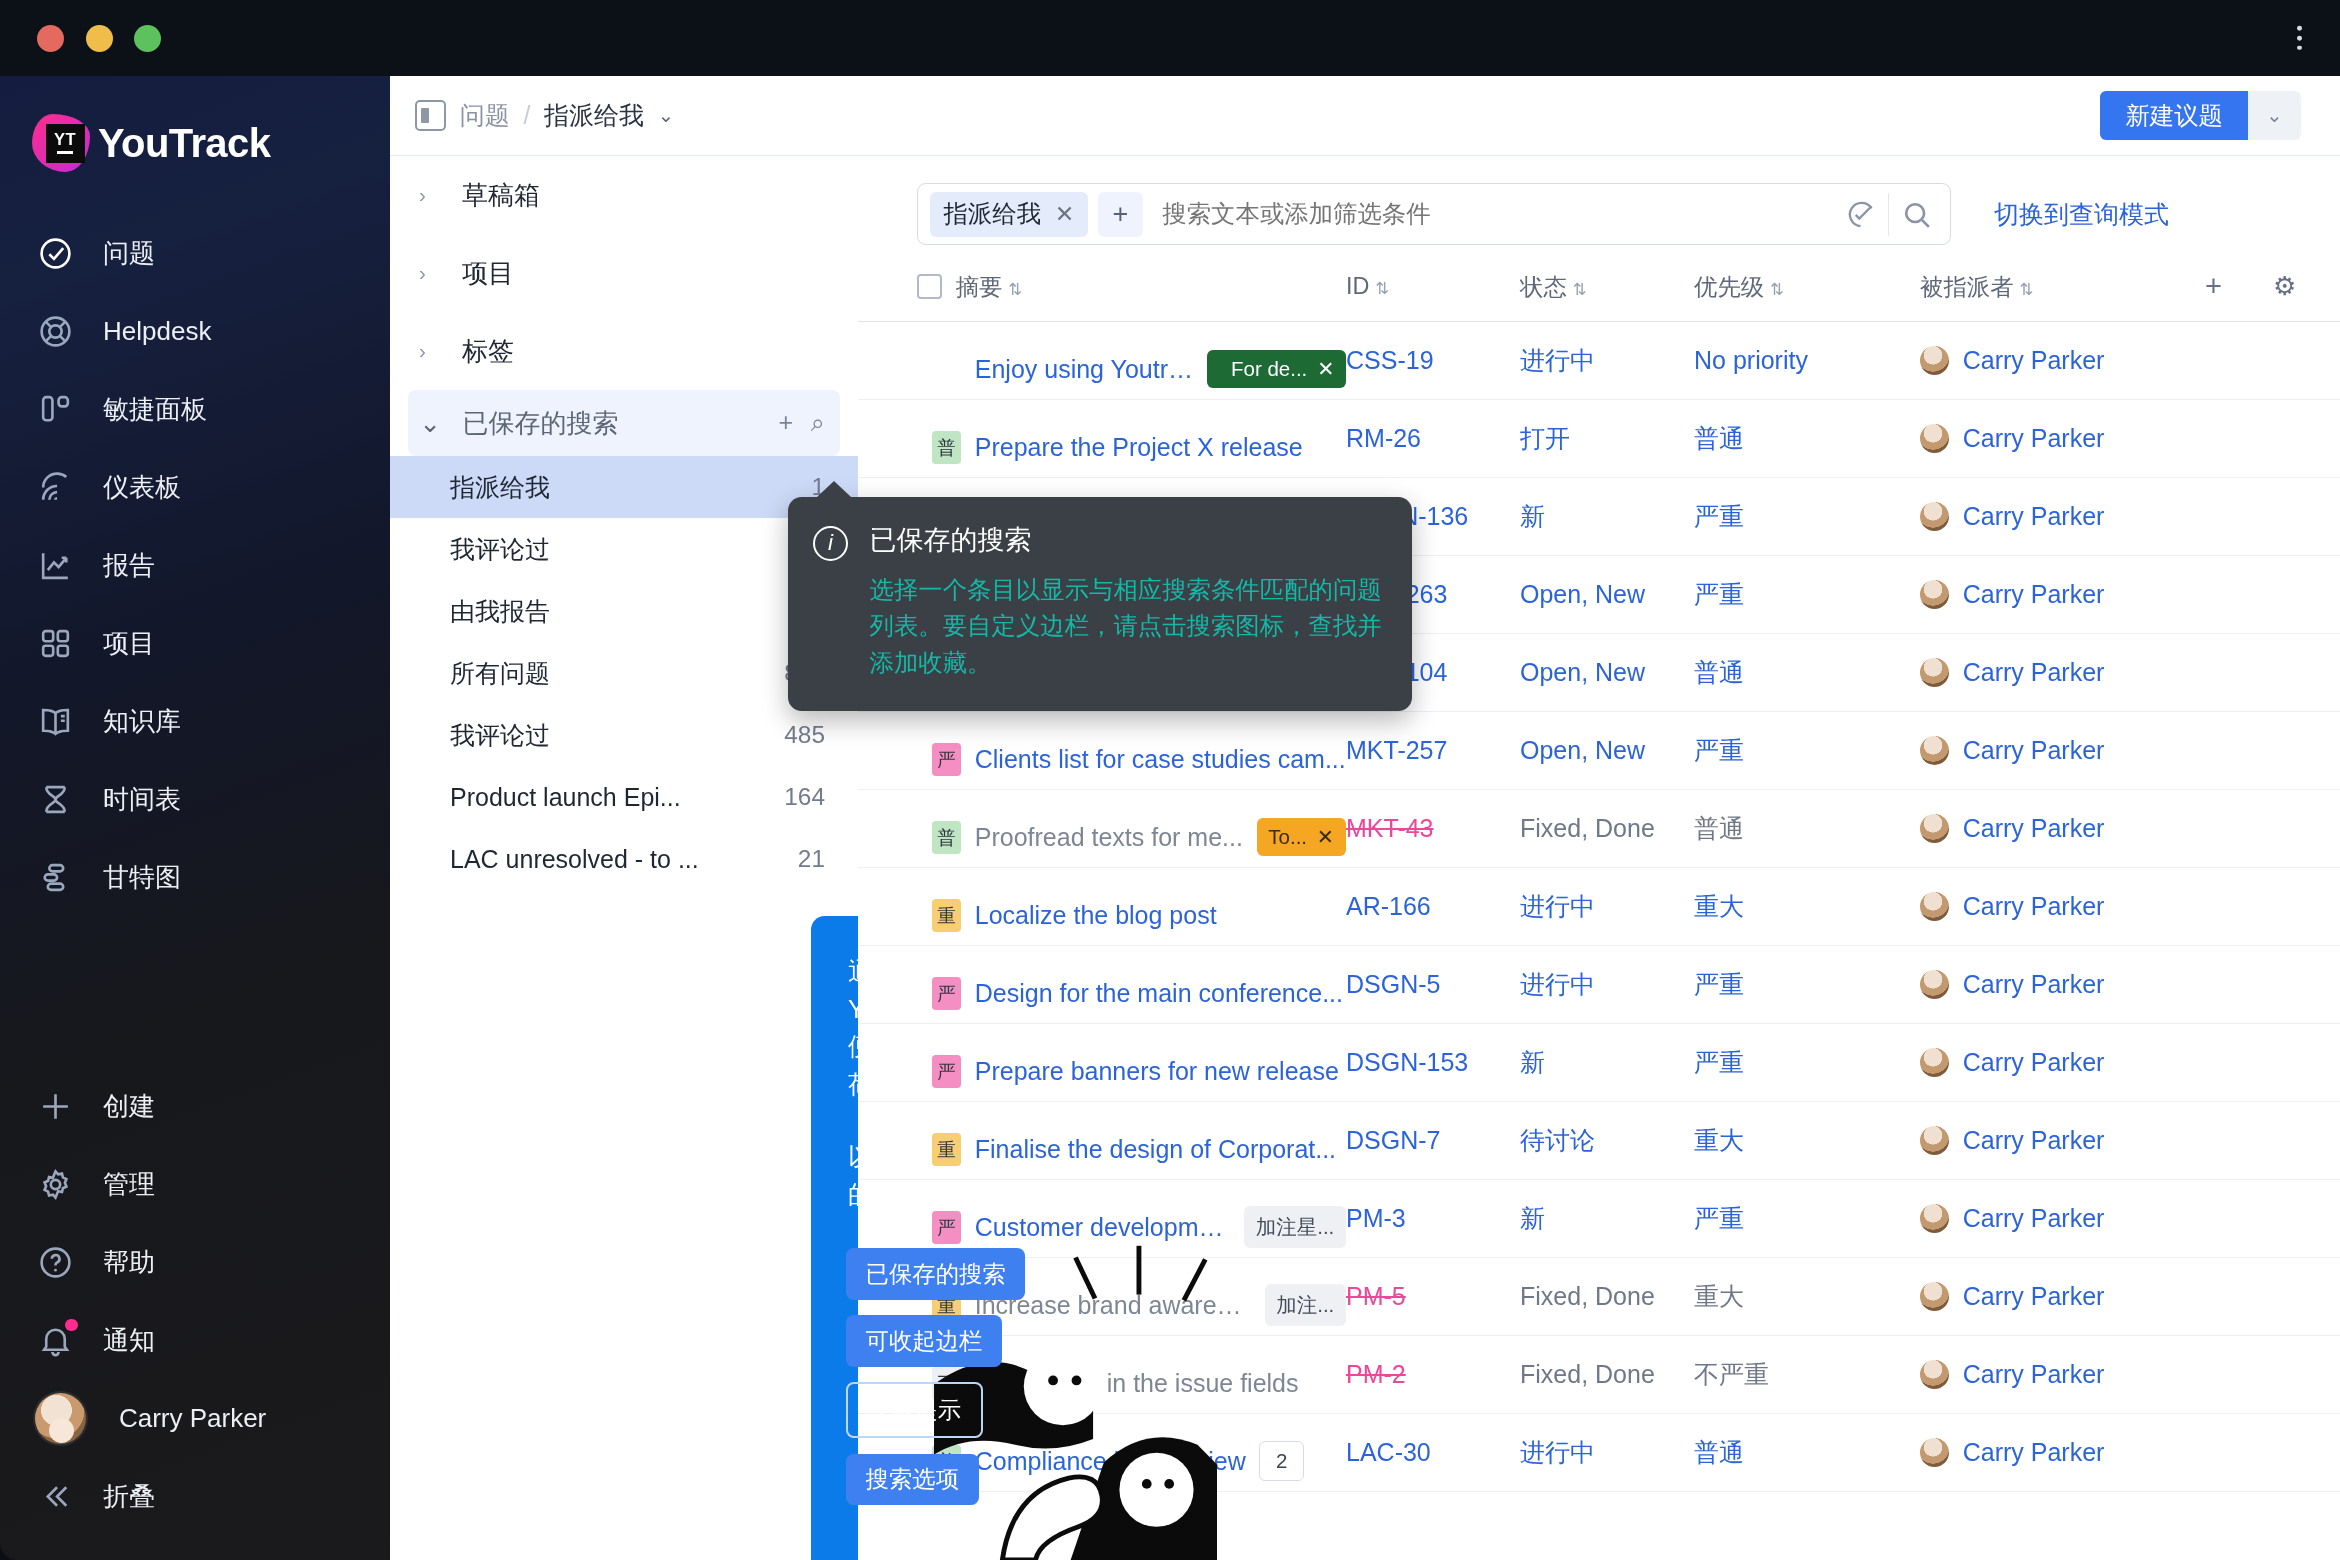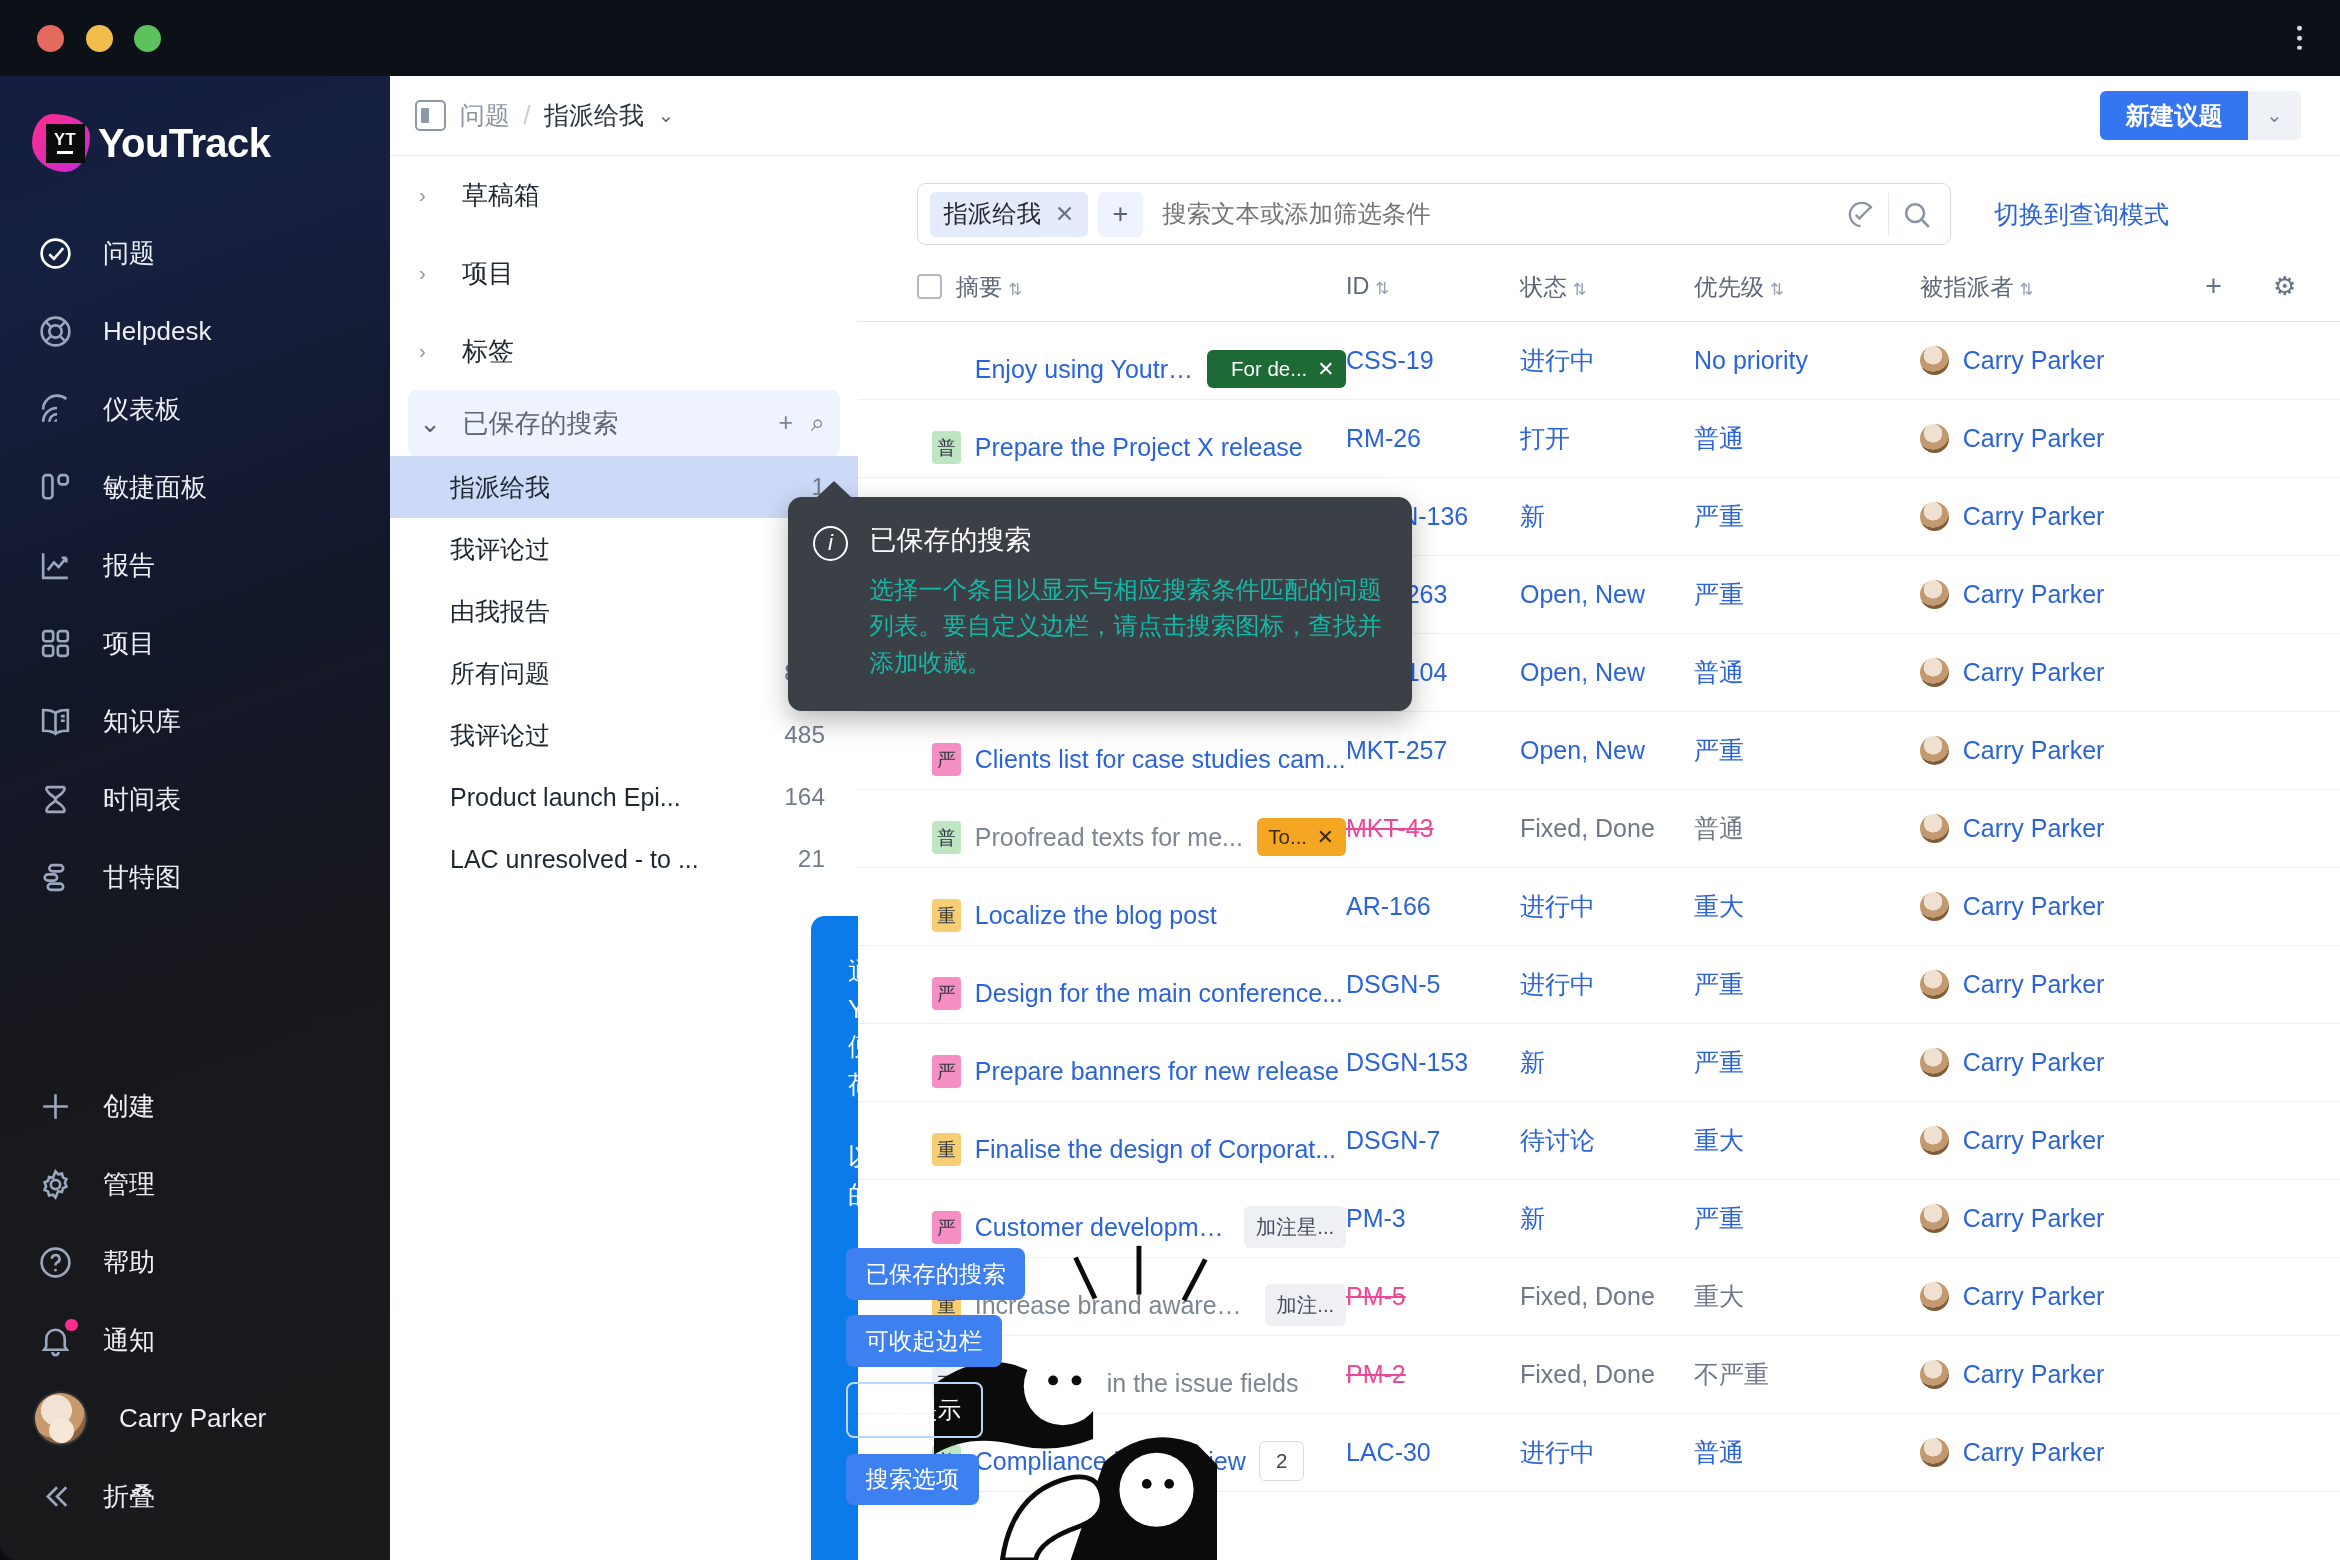--- a/index.html
+++ b/index.html
@@ -59,21 +59,21 @@
   .crumbs { display:flex; align-items:center; gap:13.7px; margin-left:25px; }
   .panelicon { width:31px; height:31px; border:2.3px solid #8e97a6; border-radius:4.9px;
     display:flex; align-items:center; }
   .panelicon i { width:7.8px; height:15.6px; background:#8e97a6; margin-left:3.9px; display:block; border-radius:1px;}
   .crumb-muted { color:#8b93a3; font-size:25px; }
   .crumb-sep { color:#c7ccd6; font-size:25px; }
   .crumb-cur { color:#2b3444; font-size:25px; }
   .chev { color:#5f6878; font-size:19.5px; }
   .newbtn-wrap { position:absolute; right:39px; display:flex; }
   .newbtn { background:#3575f0; color:#fff; font-size:24.4px; height:49px; padding:0 25px;
-    border:none; border-radius:5.9px 0 0 5.9px; cursor:pointer;font-weight:bold; }
+    border:none; border-radius:5.9px 0 0 5.9px; cursor:pointer; }
   .newbtn-arrow { background:#eef1f6; width:53px; height:49px; border-radius:0 5.9px 5.9px 0;
     display:flex; align-items:center; justify-content:center; color:#7a8398; font-size:19.5px;
     cursor:pointer; }
 
   .treeitem { display:flex; align-items:center; height:78px; padding-left:29px; gap:21.5px;
     color:#1f2733; font-size:26px; cursor:pointer; }
   .treeitem .tchev { color:#8b94a5; font-size:20.5px; width:21.5px; }
   .savedhdr { display:flex; align-items:center; height:66px; margin:0 17.6px; padding-left:11.7px;
     background:#eef3fd; border-radius:7.8px; gap:21.5px; color:#5d6676; font-size:26px; cursor:pointer; }
   .savedhdr .acts { margin-left:auto; display:flex; gap:17.6px; margin-right:15.6px; color:#7b8496; }
@@ -207,36 +207,36 @@
               <circle cx="12" cy="12" r="9"></circle>
               <circle cx="12" cy="12" r="4"></circle>
               <path d="M5.6 5.6l3.6 3.6M18.4 5.6l-3.6 3.6M5.6 18.4l3.6-3.6M18.4 18.4l-3.6-3.6"></path>
             </svg>
           </span>
         <span>Helpdesk</span>
       </div>
       <div class="navitem">
         <span class="ic">
             <svg viewBox="0 0 24 24" fill="none" stroke="currentColor" stroke-width="1.7">
+              <rect x="4" y="4" width="6" height="15" rx="2"></rect>
+              <rect x="14" y="4" width="6" height="6" rx="2"></rect>
+            </svg>
+          </span>
+        <span>敏捷面板</span>
+      </div>
+      <div class="navitem">
+        <span class="ic">
+            <svg viewBox="0 0 24 24" fill="none" stroke="currentColor" stroke-width="1.7">
               <path d="M4 20a9 9 0 0 1 9-9"></path>
               <path d="M8 20a5 5 0 0 1 5-5"></path>
               <path d="M12 20a1 1 0 0 1 1-1"></path>
               <path d="M4 12a9 9 0 0 1 9-9 9 9 0 0 1 6 2.2"></path>
             </svg>
           </span>
         <span>仪表板</span>
-      </div>
-      <div class="navitem">
-        <span class="ic">
-            <svg viewBox="0 0 24 24" fill="none" stroke="currentColor" stroke-width="1.7">
-              <rect x="4" y="4" width="6" height="15" rx="2"></rect>
-              <rect x="14" y="4" width="6" height="6" rx="2"></rect>
-            </svg>
-          </span>
-        <span>敏捷面板</span>
       </div>
       <div class="navitem">
         <span class="ic">
             <svg viewBox="0 0 24 24" fill="none" stroke="currentColor" stroke-width="1.7">
               <path d="M4 4v16h16"></path>
               <path d="M7 15l4-5 3 3 5-6"></path>
               <path d="M19 7v3M19 7h-3"></path>
             </svg>
           </span>
         <span>报告</span>

